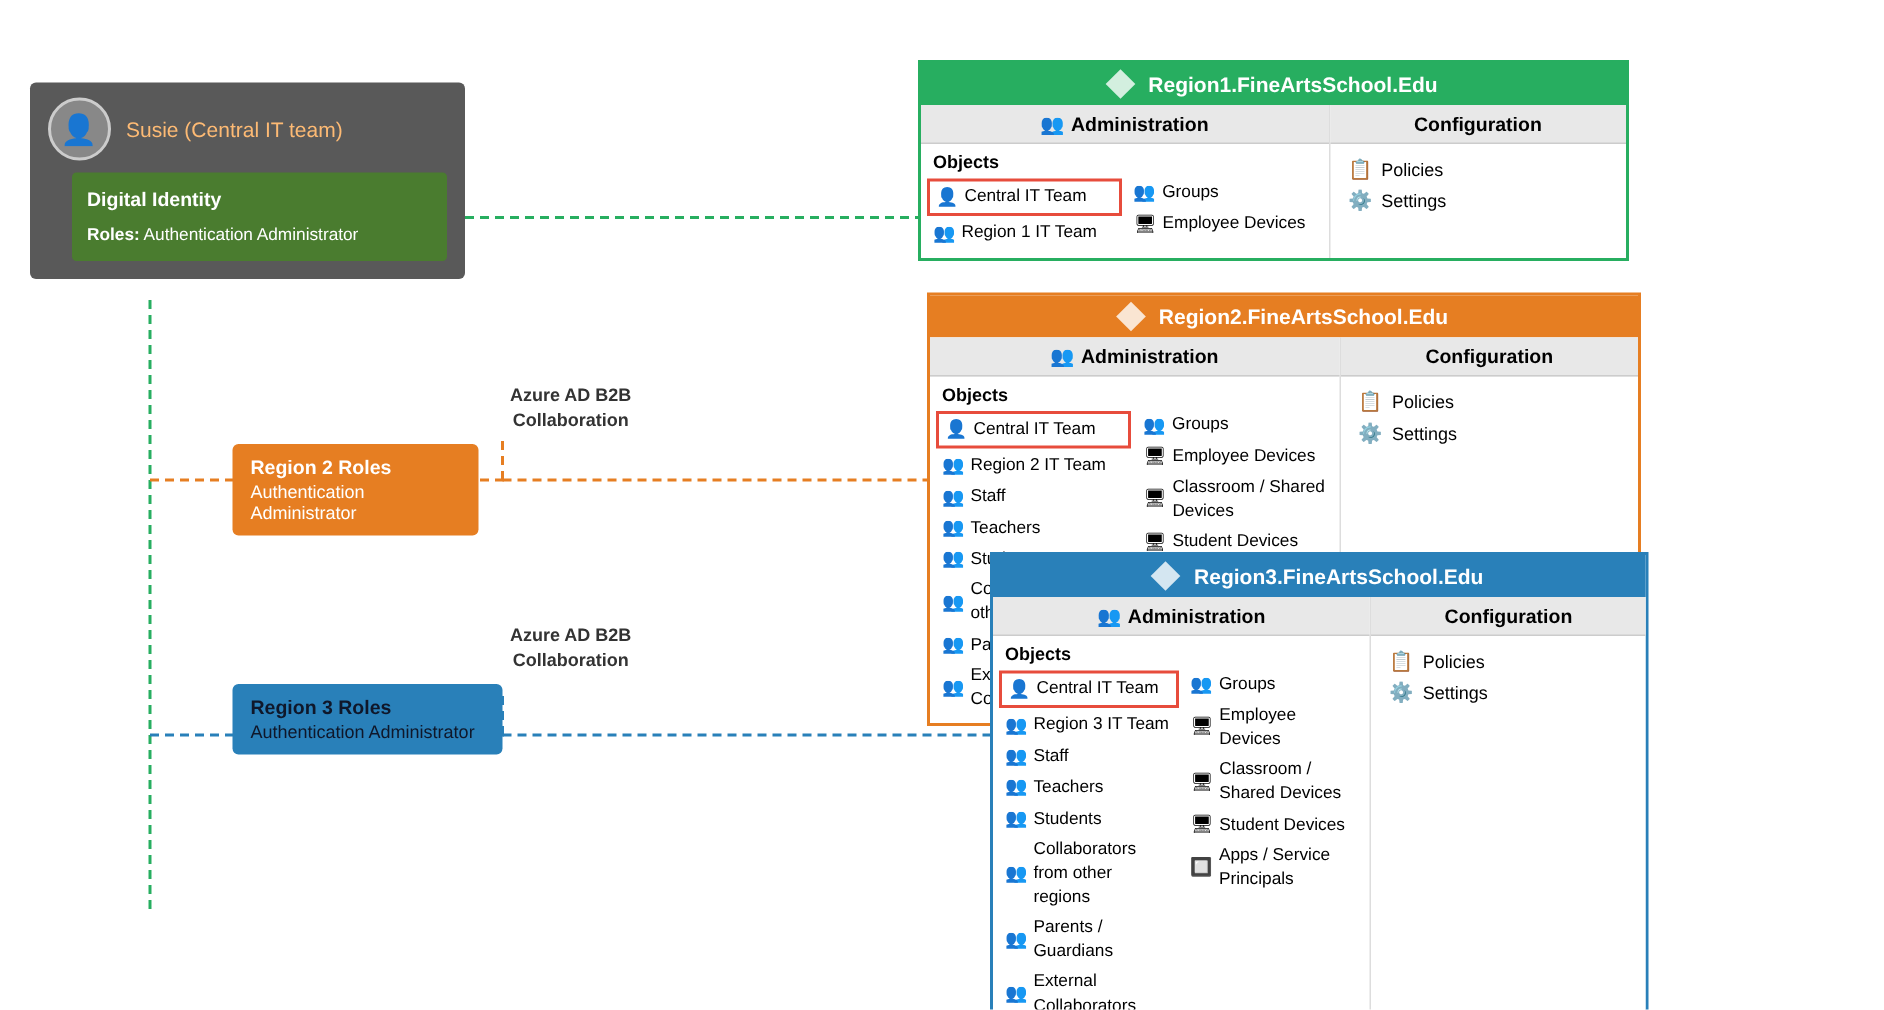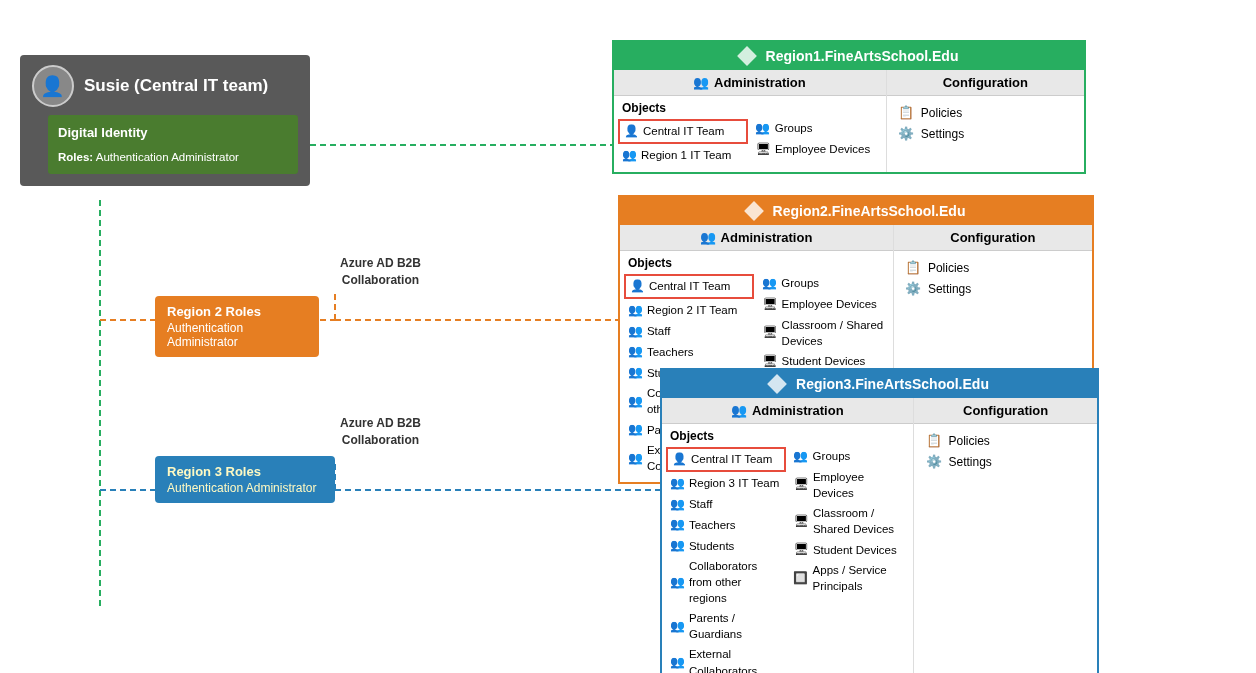--- a/index.html
+++ b/index.html
@@ -49,23 +49,23 @@
       margin-right: 10px;
       flex-shrink: 0;
     }
 
     .avatar-icon {
       font-size: 20px;
       color: #ddd;
     }
 
     .susie-name {
-      font-weight: bold;
-      font-size: 17px;
-      color: #ffffff;
+      font-weight: normal;
+      font-size: 14px;
+      color: #fdba74;
     }
 
     .digital-identity-box {
       background: #4a7c2f;
       border-radius: 3px;
       padding: 8px 10px;
       color: #fff;
       font-size: 11.5px;
       line-height: 1.6;
       margin-left: 16px;
@@ -93,21 +93,21 @@
     }
 
     .region3-roles-box {
       position: absolute;
       left: 155px;
       top: 456px;
       width: 180px;
       background: #2980b9;
       border-radius: 4px;
       padding: 8px 12px;
-      color: #fef9c3;
+      color: #0f172a;
     }
 
     .roles-title {
       font-weight: bold;
       font-size: 13px;
     }
 
     .roles-sub {
       font-size: 12px;
       margin-top: 2px;

